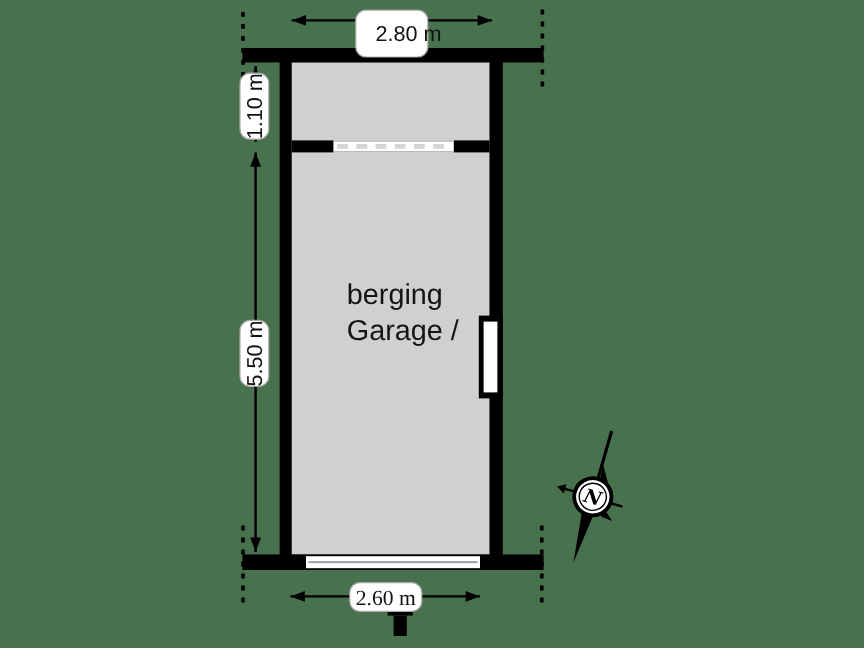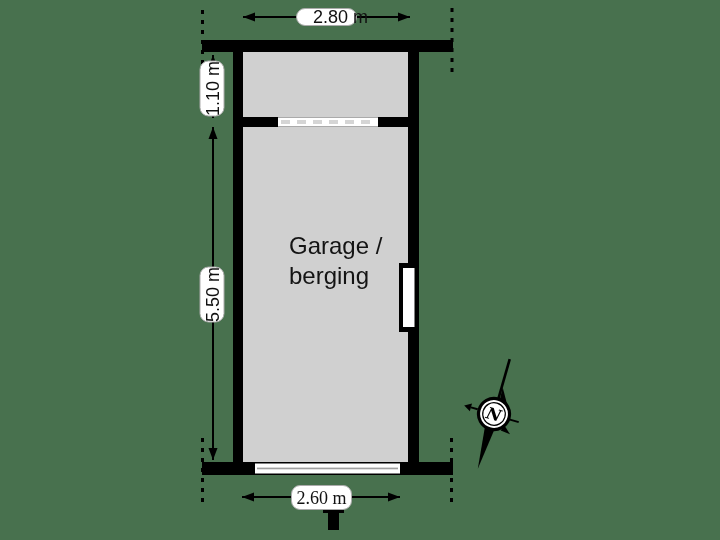--- a/index.html
+++ b/index.html
@@ -107,26 +107,26 @@
       <polygon points="-24,-4 -24,4 -31,0" fill="#000000"></polygon>
       <line x1="16" y1="1" x2="26" y2="1" stroke="#000000" stroke-width="2"></line>
       <polygon points="13,8 21,15 11,14" fill="#000000"></polygon>
       <polygon points="-5.5,12 5,12 -0.5,57" fill="#000000"></polygon>
       <circle cx="0" cy="0" r="15.5" fill="#ffffff" stroke="#000000" stroke-width="3.2"></circle>
       <circle cx="0" cy="0" r="11.3" fill="none" stroke="#000000" stroke-width="1.2"></circle>
       <text x="0" y="6" text-anchor="middle" class="n-letter" fill="#000000">N</text>
     </g>
   </svg>
 
-  <div class="pill" style="left:296px;top:8px;width:61px;height:18px;padding-left:28px;">2.80 m</div>
+  <div class="pill" style="left:296px;top:8px;width:61px;height:40px;padding-left:28px;">2.80 m</div>
 
   <div class="pill vert" style="left:184px;top:75.5px;width:56px;height:25px;">1.10 m</div>
 
   <div class="pill vert" style="left:183.5px;top:281.5px;width:56px;height:25px;">5.50 m</div>
 
   <div class="pill" style="left:291px;top:485px;width:61px;height:25px;font-family:Liberation Serif, serif;">2.60 m</div>
 
   <div class="room-label">
+    <span>berging</span>
     <span>Garage /</span>
-    <span>berging</span>
   </div>
 
 </div>
 
 </body></html>

